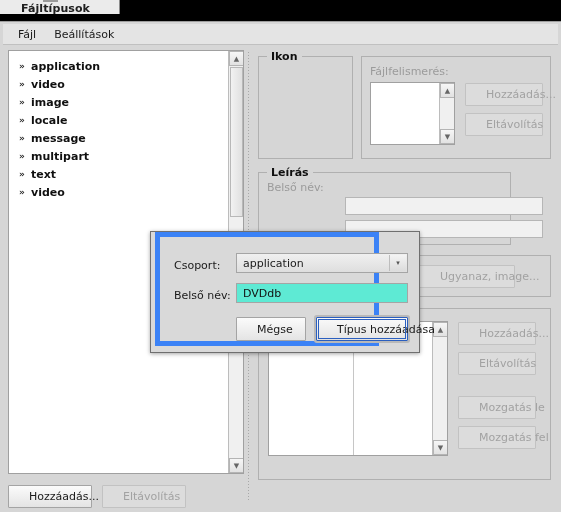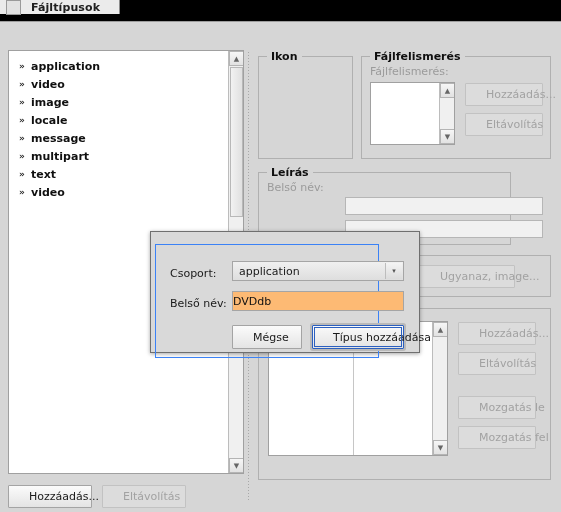--- a/index.html
+++ b/index.html
@@ -19,20 +19,21 @@
     position: absolute; left: 0; top: 0; width: 561px; height: 21px;
     background: #000;
   }
   .tab {
     position: absolute; left: 0; top: 0; height: 14px;
     background: #ebebeb;
     border-right: 1px solid #8a8a8a;
     display: flex; align-items: center;
     padding: 0 14px 0 6px;
     box-sizing: border-box;
+    flex-direction: column;
   }
   .tab-icon {
     width: 13px; height: 13px;
     border: 1px solid #9a9a9a;
     background: #e2e2e2;
     margin-right: 10px;
   }
   .tab-label {
     font-weight: bold;
     font-size: 11px;
@@ -184,23 +185,23 @@
   
   .dialog {
     position: absolute; left: 150px; top: 209px;
     width: 270px; height: 122px;
     background: #d9d9d9;
     border: 1px solid #6f6f6f;
     box-shadow: 0 1px 4px rgba(0,0,0,.35);
     box-sizing: border-box;
   }
   .dialog-inner {
-    position: absolute; left: 4px; top: 12px;
+    position: absolute; left: 4px; top: 0;
     width: 224px; height: 114px;
-    border: 1px solid #3b82f6;
+    border: 5px solid #3b82f6;
     box-sizing: border-box;
   }
   .dlg-label {
     position: absolute;
     font-size: 11px; color: #1a1a1a;
   }
   .combo {
     position: absolute;
     background: linear-gradient(#f0f0f0,#dedede);
     border: 1px solid #a5a5a5;
@@ -212,24 +213,25 @@
   .combo-arrow {
     position: absolute; right: 1px; top: 1px; bottom: 1px;
     width: 16px;
     background: linear-gradient(#f4f4f4,#dcdcdc);
     border-left: 1px solid #bdbdbd;
     display: flex; align-items: center; justify-content: center;
     font-size: 7px; color: #555;
   }
   .textinput {
     position: absolute;
-    background: #fdba74;
+    background: #5eead4;
     border: 1px solid #a5a5a5;
     box-sizing: border-box;
     display: flex; align-items: center;
+    padding-left: 6px;
     font-size: 11px;
     color: #111;
   }
   .btn.default-btn {
     border: 1px solid #2b5fbf;
     outline: 1px solid #2b5fbf;
     outline-offset: -3px;
     background: linear-gradient(#fafafa,#e3e3e3);
     box-shadow: 0 0 0 2px #b9b9b9;
   }
@@ -239,20 +241,24 @@
 
 <div class="titlebar">
   <div class="tab" style="width: 120px;">
     <span class="tab-icon"></span>
     <span class="tab-label">Fájltípusok</span>
   </div>
 </div>
 
 <div class="window">
 
+  <div class="menubar">
+    <div class="menu-item">Fájl</div>
+    <div class="menu-item">Beállítások</div>
+  </div>
 
   <div class="left-pane">
     <div class="tree-box">
       <div class="tree-list">
         <div class="tree-row">
           <span class="tree-arrow">»</span>
           <span>application</span>
         </div>
         <div class="tree-row">
           <span class="tree-arrow">»</span>
@@ -448,21 +454,20 @@
       <i></i>
   </div>
 
   <div class="right-pane">
 
     <div class="group" style="left:2px; top:6px; width:95px; height:103px;">
       <span class="glabel">Ikon</span>
     </div>
 
     <div class="group" style="left:105px; top:6px; width:190px; height:103px;">
-      <span class="glabel">Fájlfelismerés</span>
       <span class="dim" style="position:absolute; left:8px; top:8px; font-size:11px;">Fájlfelismerés:</span>
       <div class="listbox" style="position:absolute; left:8px; top:25px; width:85px; height:63px;">
         <div class="vscroll">
           <div class="sb-btn">▲</div>
           <div class="sb-btn bottom">▼</div>
         </div>
       </div>
       <div class="btn disabled" style="position:absolute; left:103px; top:26px; width:78px;">Hozzáadás...</div>
       <div class="btn disabled" style="position:absolute; left:103px; top:56px; width:78px;">Eltávolítás</div>
     </div>

